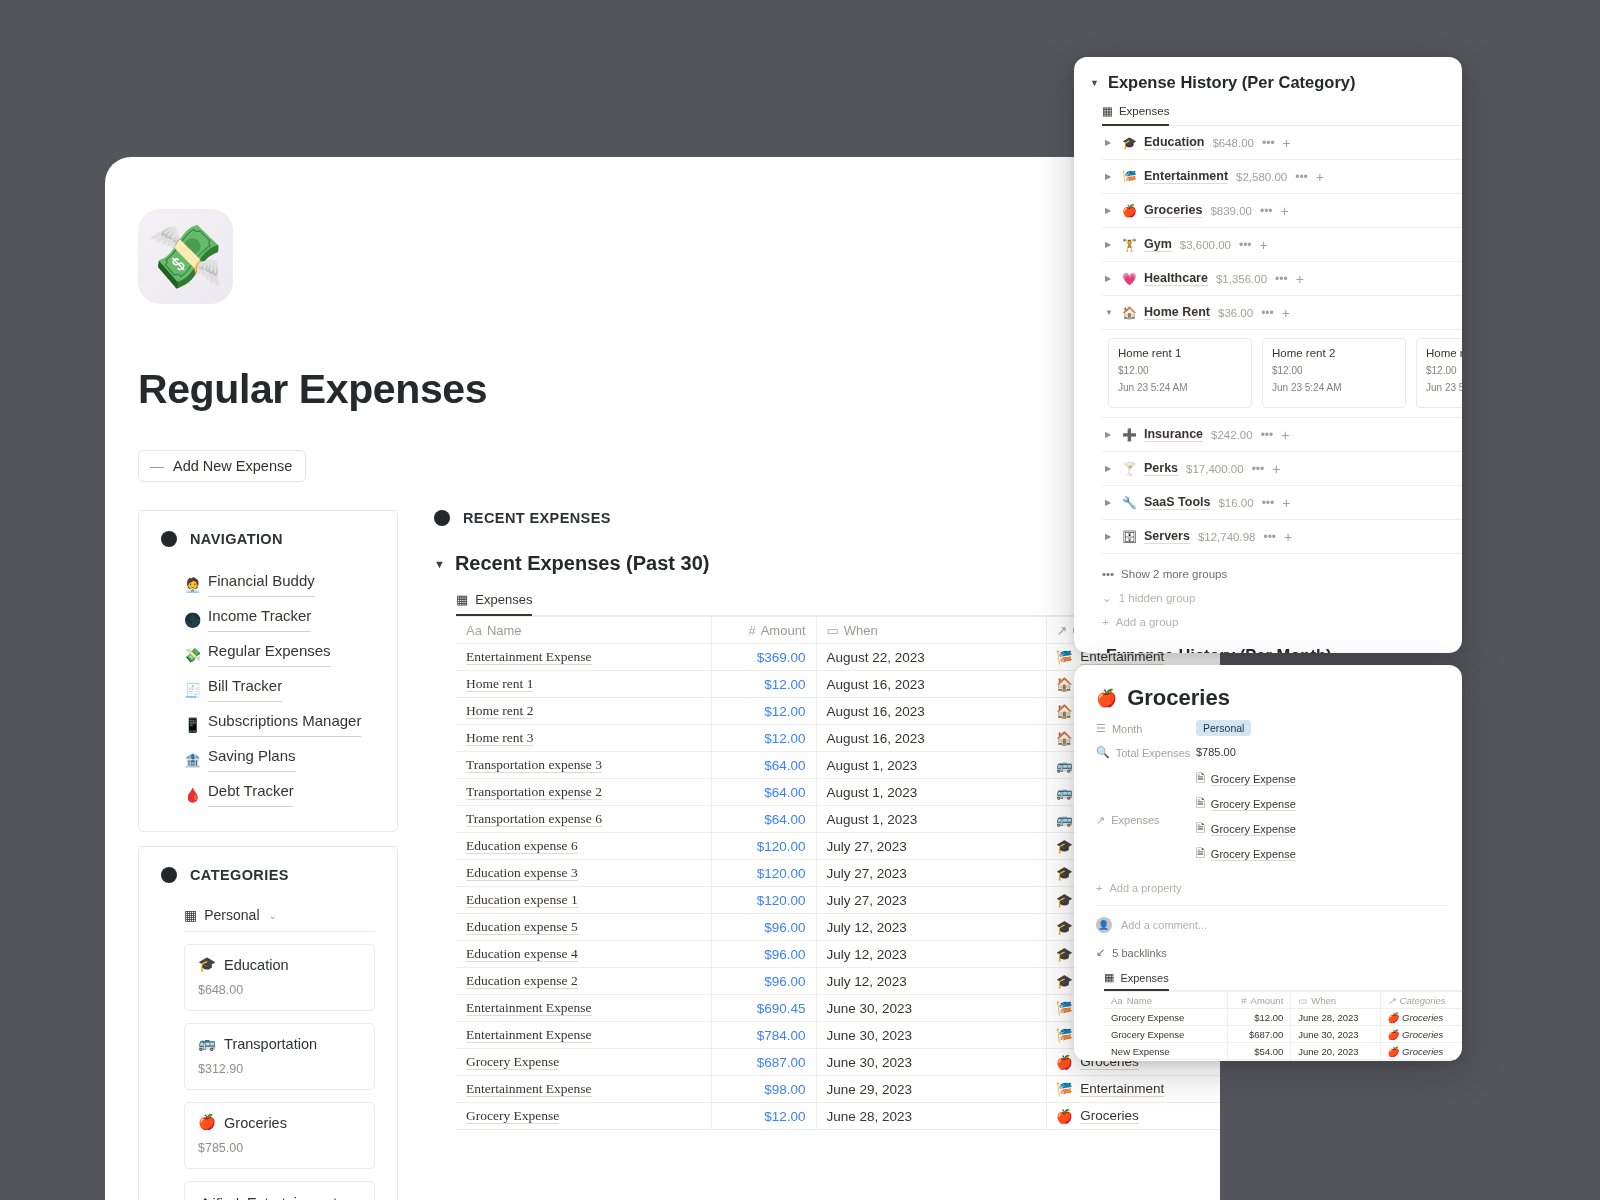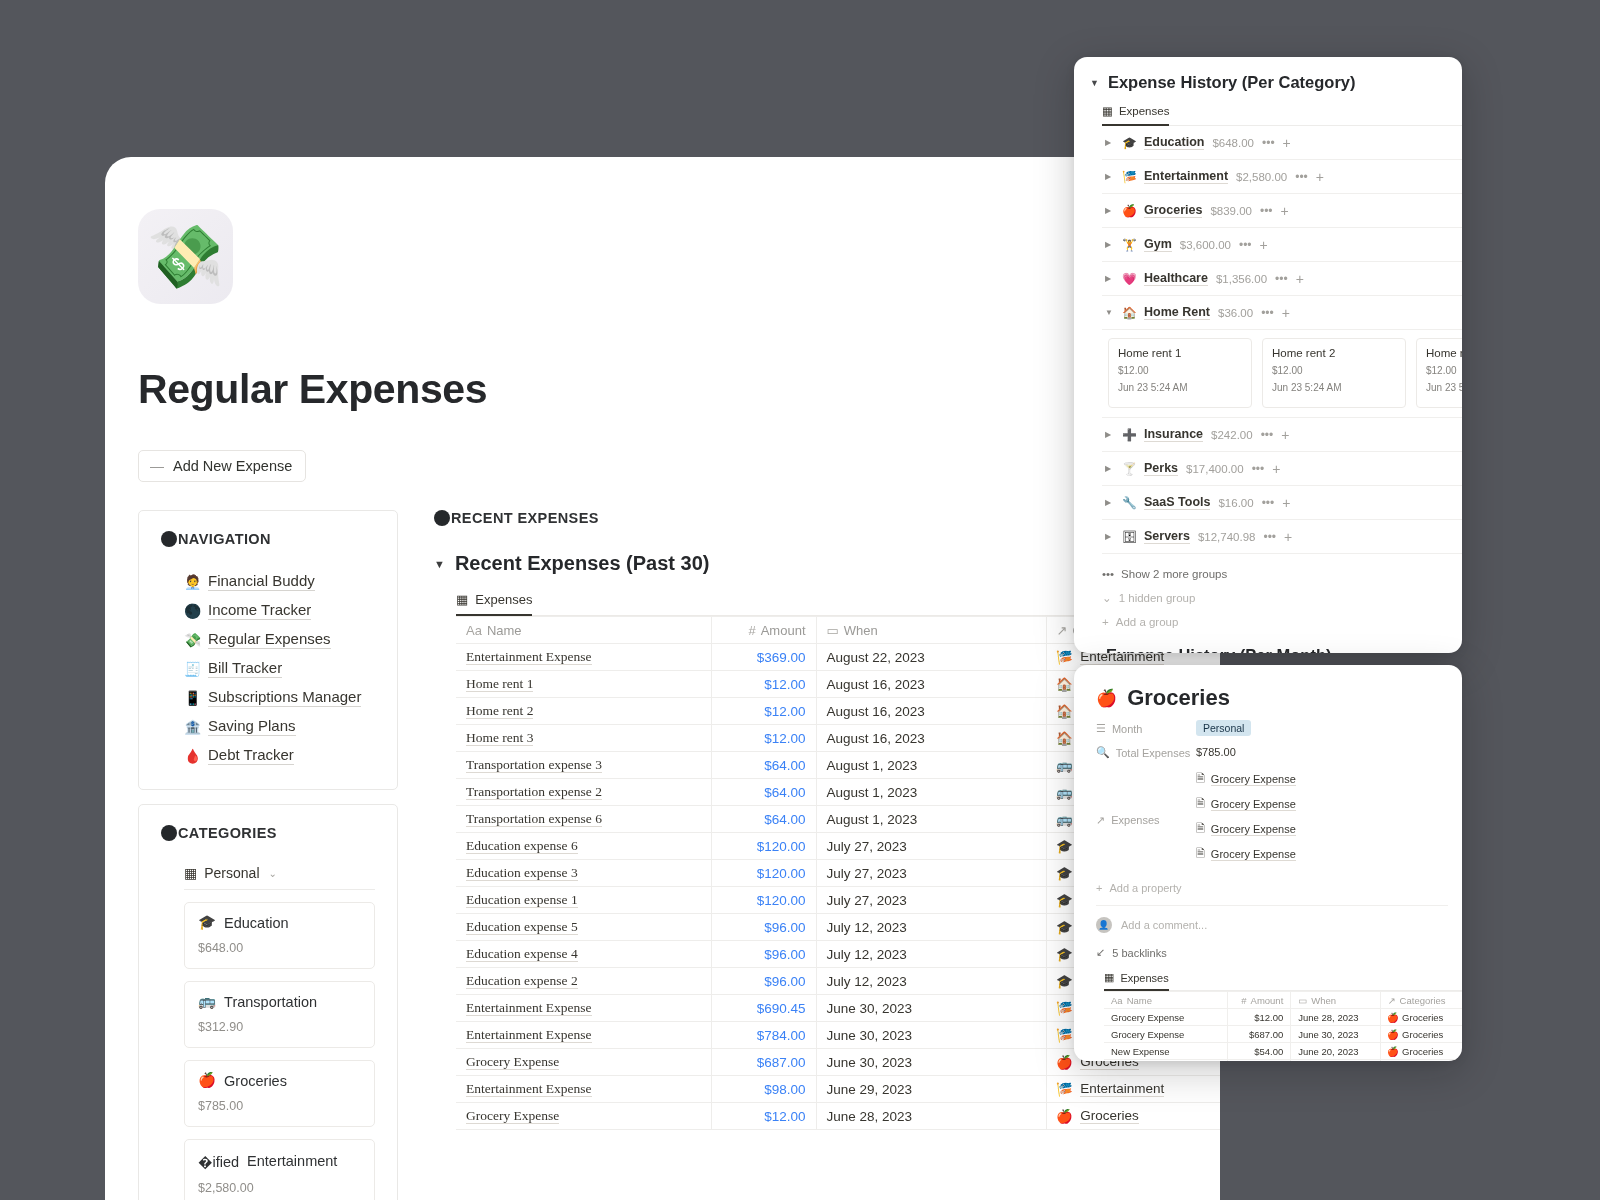--- a/index.html
+++ b/index.html
@@ -44,32 +44,32 @@
   .cols { display: flex; gap: 36px; margin-top: 28px; }
   .col-left { width: 260px; flex: none; }
   .col-right { flex: 1; min-width: 0; }
 
   .panel {
     border: 1px solid #e9e8e6; border-radius: 5px;
     padding: 20px 22px 24px 22px; margin-bottom: 14px;
     background: #fff;
   }
   .panel-head {
-    display: flex; align-items: center; gap: 1px;
+    display: flex; align-items: center; gap: 13px;
     font-size: 14.5px; font-weight: 600; color: #2f3133;
     letter-spacing: .4px;
   }
   .dot { width: 16px; height: 16px; border-radius: 50%; background: #25282b; flex: none; }
 
   .nav-list { margin-top: 25px; padding-left: 23px; display: flex; flex-direction: column; gap: 10px; }
   .nav-item { display: flex; align-items: center; gap: 7px; cursor: pointer; }
   .nav-ico { font-size: 14px; width: 17px; text-align: center; line-height: 1; }
   .nav-lbl {
     font-size: 15px; color: #37352f;
-    border-bottom: 1px solid #d6d4d0; padding-bottom: 1px;
+    border-bottom: 1px solid #d6d4d0; padding-bottom: 7px;
   }
 
   .cat-group {
     margin-top: 24px; margin-left: 23px;
     display: flex; align-items: center; gap: 7px;
     font-size: 14px; color: #37352f; font-weight: 500;
     border-bottom: 1px solid #ecebe9; padding-bottom: 8px;
     width: calc(100% - 23px);
   }
   .cat-group .chev { color: #a4a29d; font-size: 10px; margin-left: 2px; }
@@ -196,21 +196,21 @@
   .bl-rule { margin-left: 8px; border-bottom: 1px solid #edecea; margin-top: -1px; }
   table.blgrid { border-collapse: collapse; width: 100%; margin-left: 8px; table-layout: fixed; }
   table.blgrid th, table.blgrid td {
     border-bottom: 1px solid #f0efed; border-right: 1px solid #f0efed;
     padding: 0 7px; height: 17px; font-size: 9.5px; text-align: left;
     white-space: nowrap; overflow: hidden;
   }
   table.blgrid th { color: #a5a39f; font-weight: 400; border-top: 1px solid #f0efed; }
   table.blgrid th .th-ic { margin-right: 4px; }
   .b-name { width: 122px; } .b-amt { width: 62px; text-align: right !important; }
-  .b-when { width: 88px; } .b-cat { width: 88px; }
+  .b-when { width: 88px; } .b-cat { width: 88px; font-style: italic; }
   table.blgrid td { color: #37352f; }
 </style>
 </head>
 <body>
 
 <div class="stage">
 
   <div class="main-card">
     <div class="page-inner">
 

